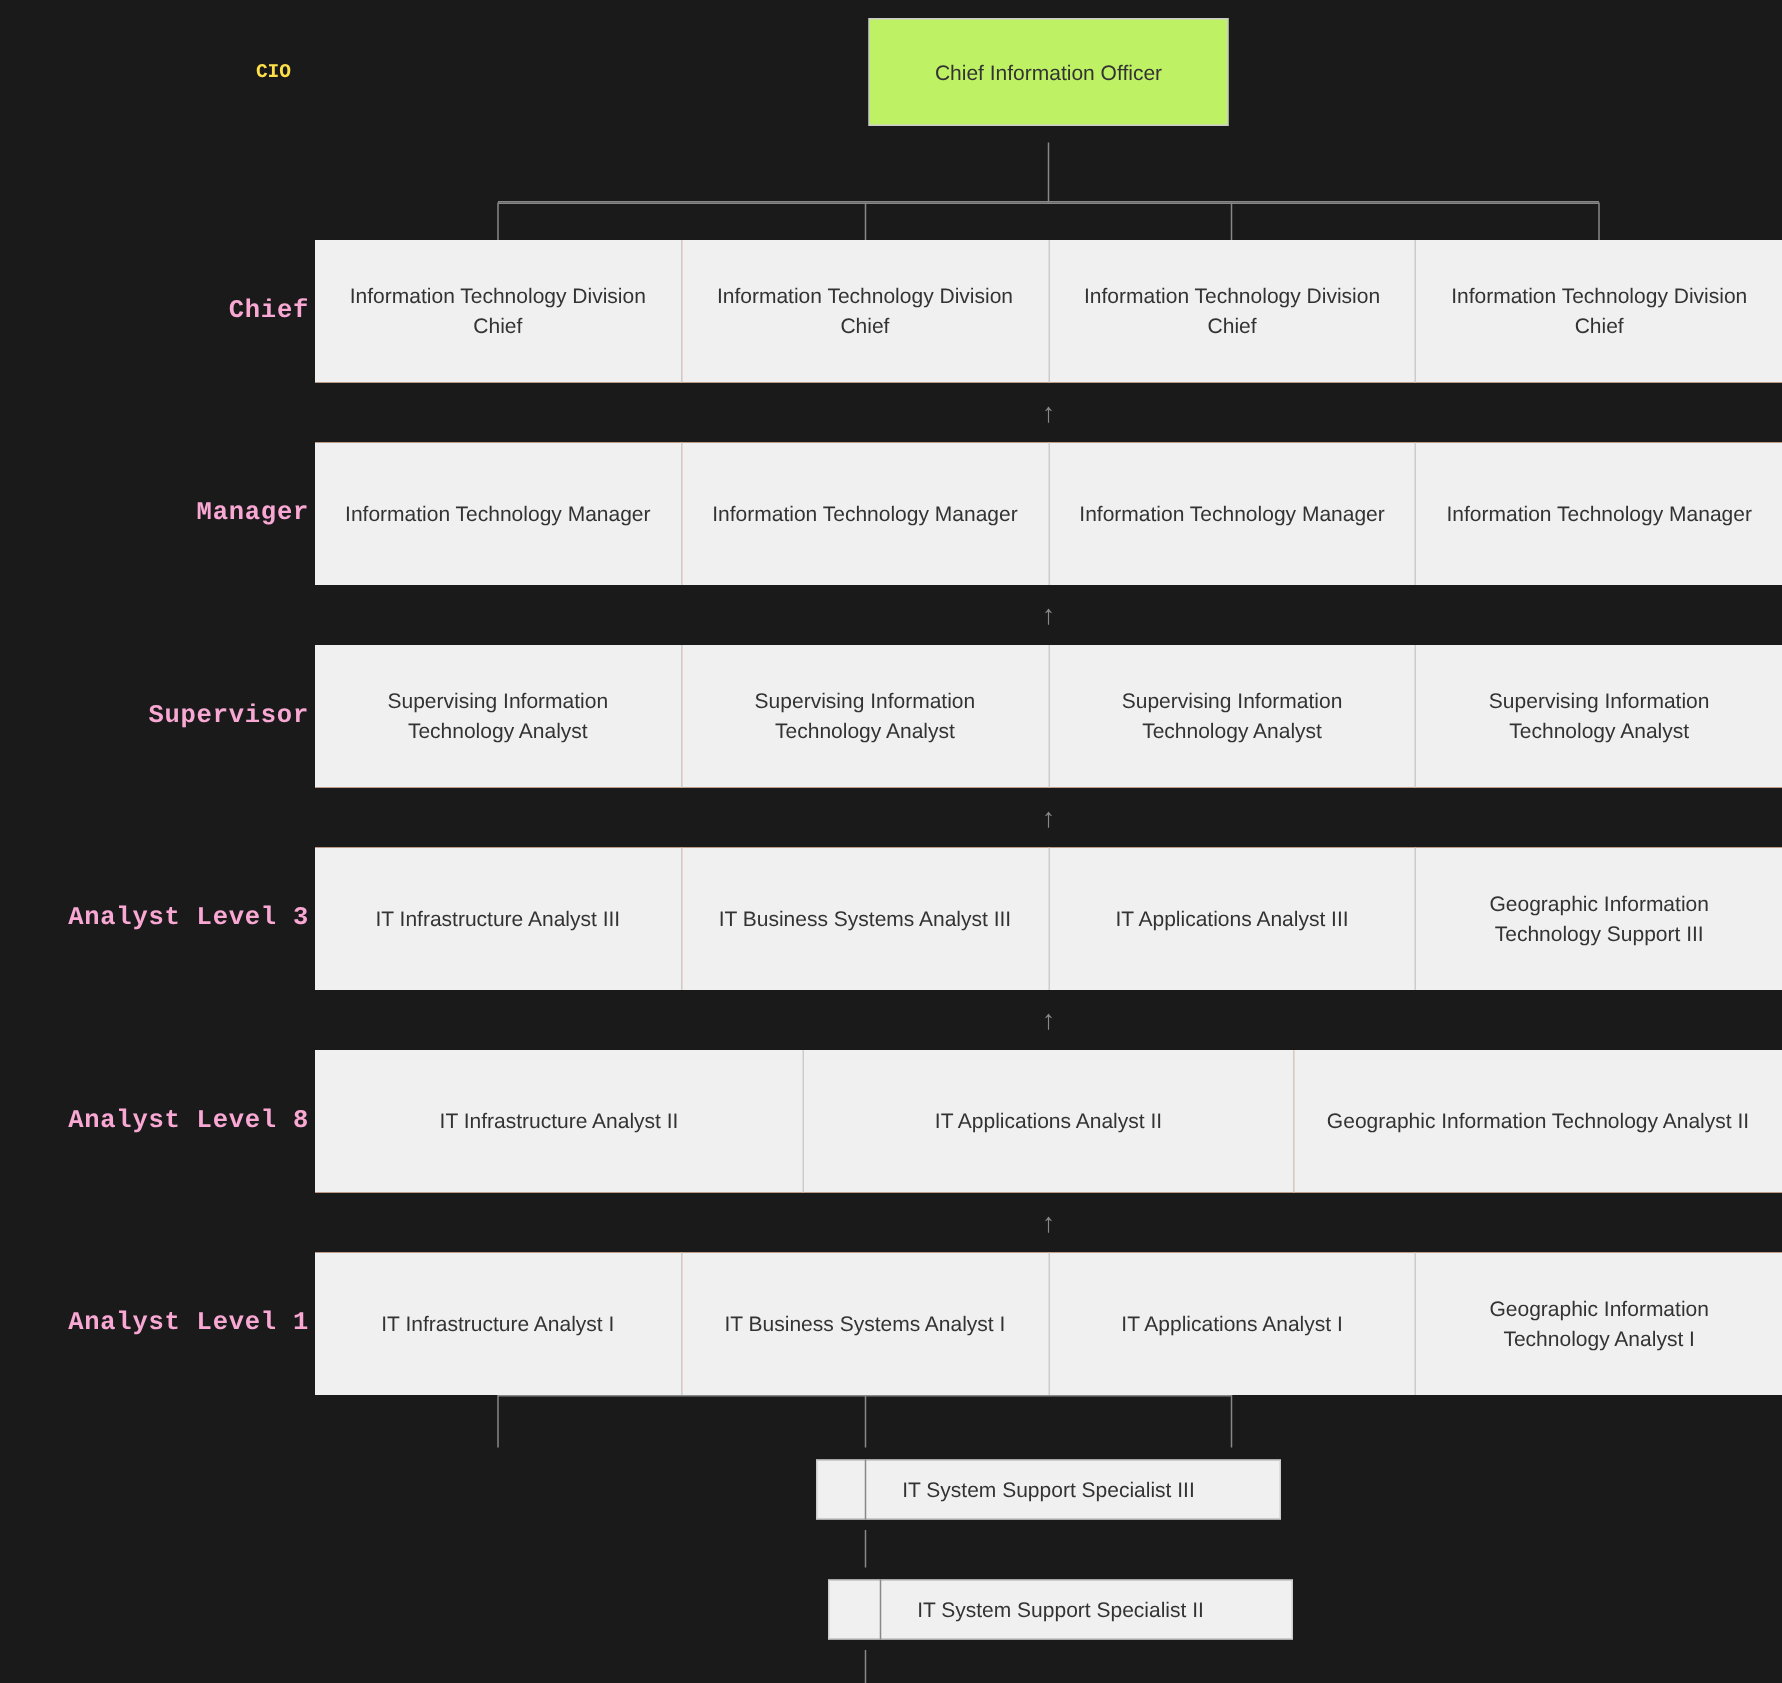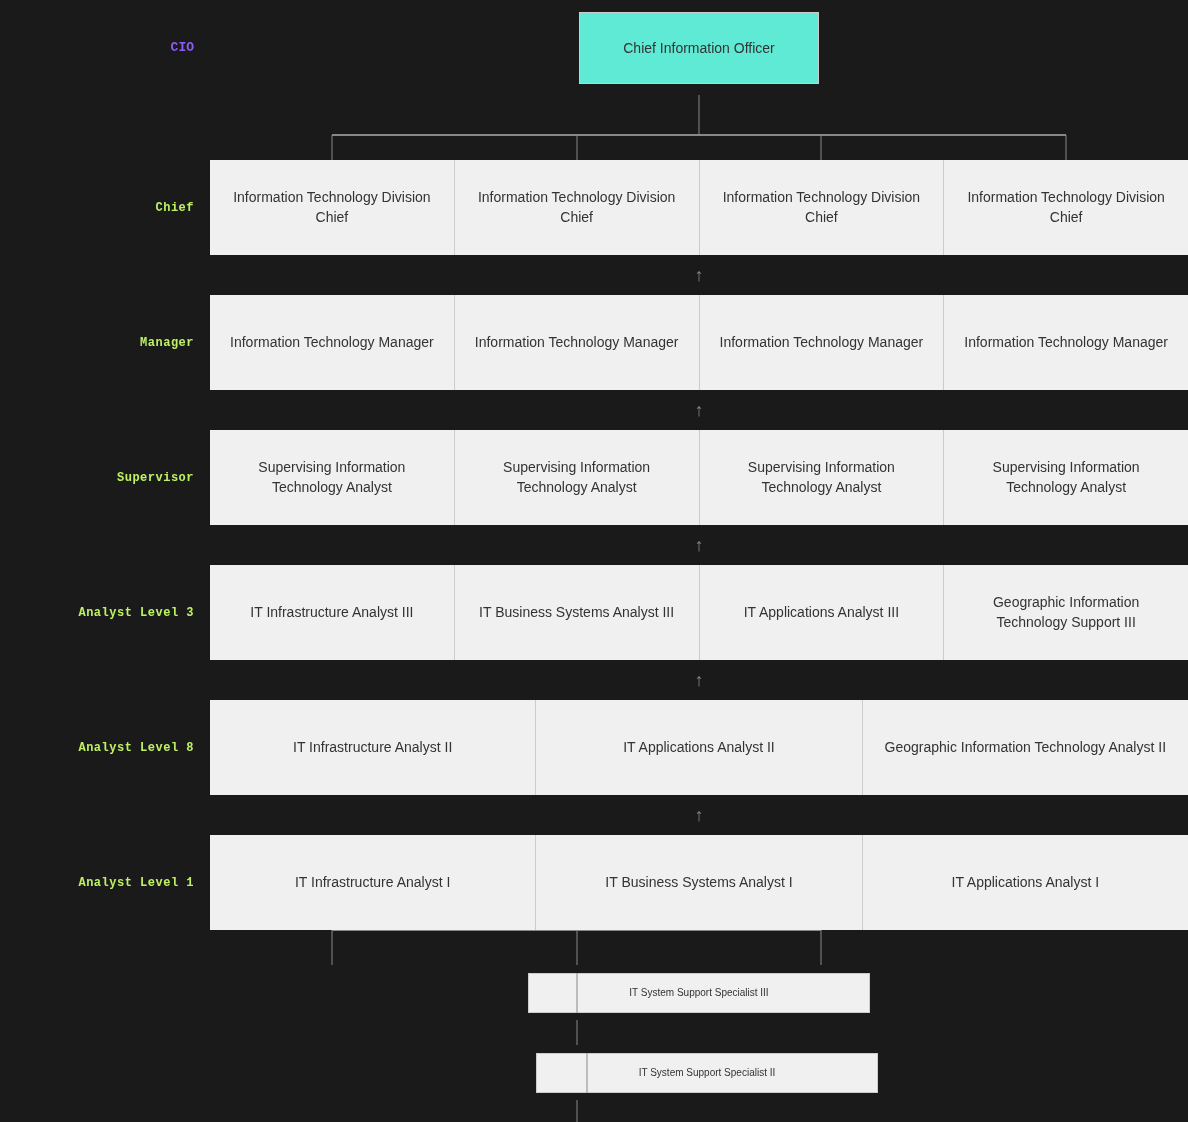--- a/index.html
+++ b/index.html
@@ -25,25 +25,25 @@
       align-items: stretch;
     }
 
     
     .row-label {
       width: 210px;
       min-width: 210px;
       display: flex;
       align-items: center;
       justify-content: flex-end;
-      padding-right: 16px;
-      color: #bef264;
+      padding-right: 4px;
+      color: #f9a8d4;
       font-family: 'Courier New', monospace;
       font-weight: bold;
-      font-size: 12px;
+      font-size: 17px;
       letter-spacing: 0.5px;
     }
 
     
     .cards-area {
       flex: 1;
       display: flex;
       background: #f97316;
     }
 
@@ -74,35 +74,35 @@
       align-items: center;
     }
 
     .cio-label {
       width: 210px;
       min-width: 210px;
       display: flex;
       align-items: center;
       justify-content: flex-end;
       padding-right: 16px;
-      color: #8b5cf6;
+      color: #fde047;
       font-family: 'Courier New', monospace;
       font-weight: bold;
       font-size: 13px;
     }
 
     .cio-center {
       flex: 1;
       display: flex;
       align-items: center;
       justify-content: center;
     }
 
     .cio-box {
-      background: #5eead4;
+      background: #bef264;
       border: 1px solid #ccc;
       width: 240px;
       height: 72px;
       display: flex;
       align-items: center;
       justify-content: center;
       text-align: center;
       font-size: 14px;
       color: #333;
       padding: 10px;
@@ -127,26 +127,26 @@
       display: flex;
       align-items: center;
       justify-content: center;
       font-size: 18px;
       color: #888;
     }
 
     .support-box {
       background: #f0f0f0;
       border: 1px solid #ccc;
-      width: 342px;
+      width: 310px;
       height: 40px;
       display: flex;
       align-items: center;
       justify-content: center;
-      font-size: 10px;
+      font-size: 14px;
       color: #333;
     }
   </style>
 </head>
 <body>
 
 <div class="org-chart">
 
   <div class="cio-row">
     <div class="cio-label">CIO</div>
@@ -298,20 +298,23 @@
     <div class="cards-area">
       <div class="card">
           <span>IT Infrastructure Analyst I</span>
         </div>
       <div class="card">
           <span>IT Business Systems Analyst I</span>
         </div>
       <div class="card">
           <span>IT Applications Analyst I</span>
         </div>
+      <div class="card">
+          <span>Geographic Information Technology Analyst I</span>
+        </div>
     </div>
   </div>
 
   <div style="display:flex; width:100%; height:35px;">
     <div style="width:210px; min-width:210px;"></div>
     <div style="flex:1; position:relative;">
 
       <div style="position:absolute; top:0; left:12.5%; width:50%; height:1px; background:#888;"></div>
 
       <div style="position:absolute; top:0; left:12.5%; width:1px; height:100%; background:#888; transform:translateX(-50%);"></div>

